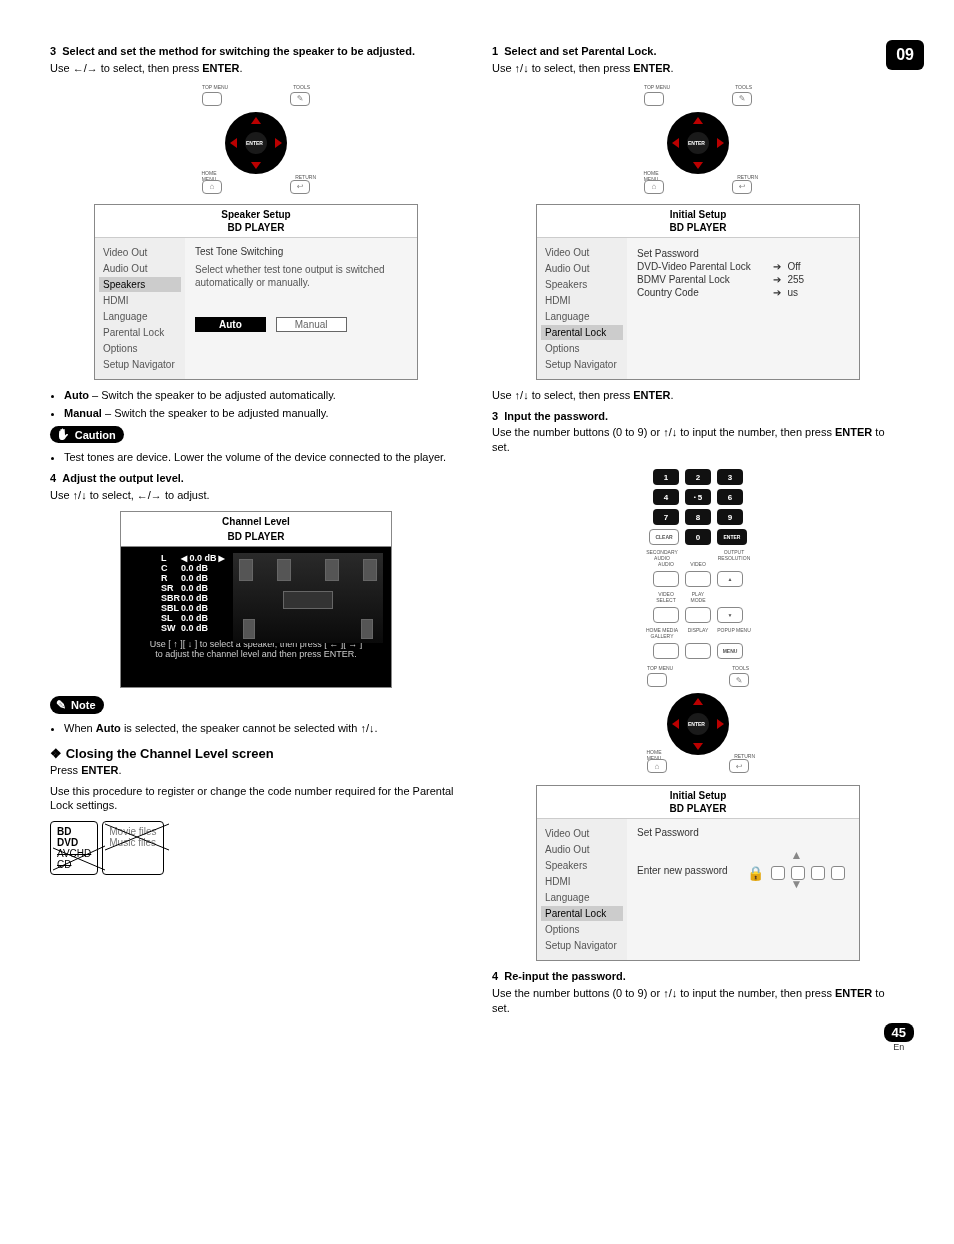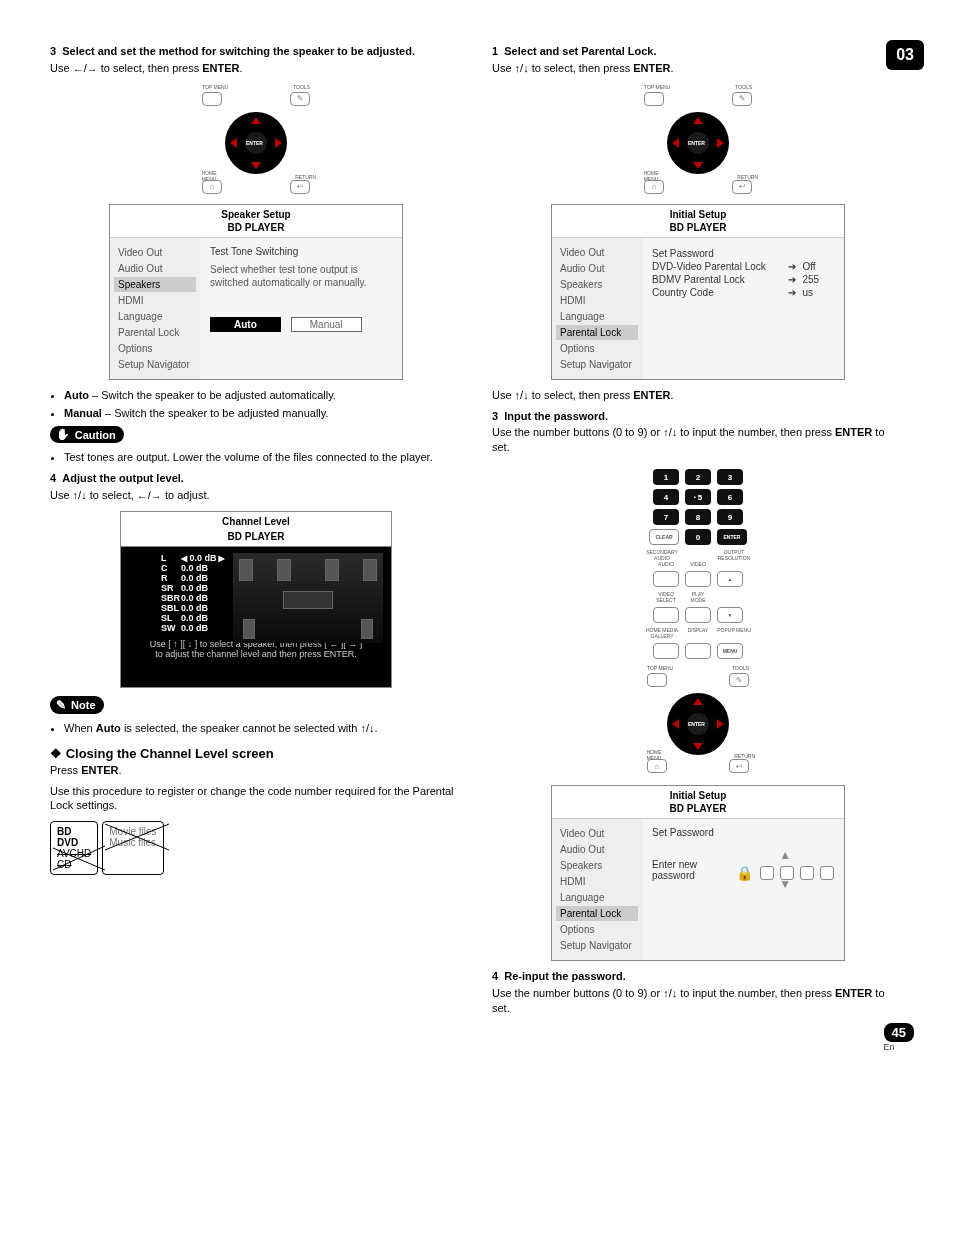--- a/index.html
+++ b/index.html
@@ -33,21 +33,21 @@
     min-width: 0;
   }
   .step-line { margin: 4px 0 2px 0; line-height: 1.35; }
   .step-line b { font-weight: bold; }
   .body-text { margin: 2px 0 6px 0; line-height: 1.35; }
 
   
   .ui-box {
     border: 1px solid #888;
     margin: 8px auto;
-    width: 294px;
+    width: 324px;
     font-size: 10px;
   }
   .ui-box .title {
     text-align: center;
     font-weight: bold;
     padding: 4px 0 2px 0;
   }
   .ui-box .subtitle {
     text-align: center;
     font-weight: bold;
@@ -180,35 +180,35 @@
   .kp-label-row { display:flex; gap:6px; justify-content:center; font-size:5px; color:#555; }
   .kp-label-row span { width:26px; text-align:center; }
 
   
   .pw-row { display:flex; align-items:center; gap:6px; margin-top:6px; }
   .lock-icon { color:#c9a227; font-size:14px; }
   .pw-box { border:1px solid #888; width:14px; height:14px; border-radius:3px; background:#fff; }
   .pw-tri { color:#888; font-size:12px; line-height:0.6; }
 
   .page-footer {
-    position:absolute; bottom:-30px; right:-10px; text-align:left;
+    position:absolute; bottom:-30px; right:-10px; text-align:center;
   }
   .page-footer .pnum {
     background:#000; color:#fff; font-weight:bold; border-radius:8px; padding:2px 8px; font-size:13px;
   }
   .page-footer .lang { font-size:9px; color:#333; display:block; margin-top:2px; }
 
   .arrow-sym { font-family: Arial; }
   b { font-weight:bold; }
 </style>
 </head>
 <body>
 
 <div class="page-container">
-  <div class="chapter-tab">03</div>
+  <div class="chapter-tab">09</div>
 
   <div class="columns">
 
     <div class="col">
       <p class="step-line">
         <b>3</b>&nbsp;&nbsp;<b>Select and set the method for switching the speaker to be adjusted.</b>
       </p>
       <p class="body-text">
         <span>Use </span><span class="arrow-sym">←/→</span><span> to select, then press </span><b>ENTER</b>.
       </p>
@@ -262,21 +262,21 @@
         <li><b>Manual</b><span> – Switch the speaker to be adjusted manually.</span></li>
       </ul>
 
       <div class="badge-wrap">
         <span class="badge">
             <span class="hand-icon"></span>
             <span>Caution</span>
           </span>
       </div>
       <ul class="bullet-list" style="margin-top:0">
-        <li>Test tones are output. Lower the volume of the files connected to the player.</li>
+        <li>Test tones are device. Lower the volume of the device connected to the player.</li>
       </ul>
 
       <p class="step-line">
         <b>4</b>&nbsp;&nbsp;<b>Adjust the output level.</b>
       </p>
       <p class="body-text">Use ↑/↓ to select, ←/→ to adjust.</p>
 
       
       <div class="channel-box">
         <div class="cb-head">Channel Level</div>

